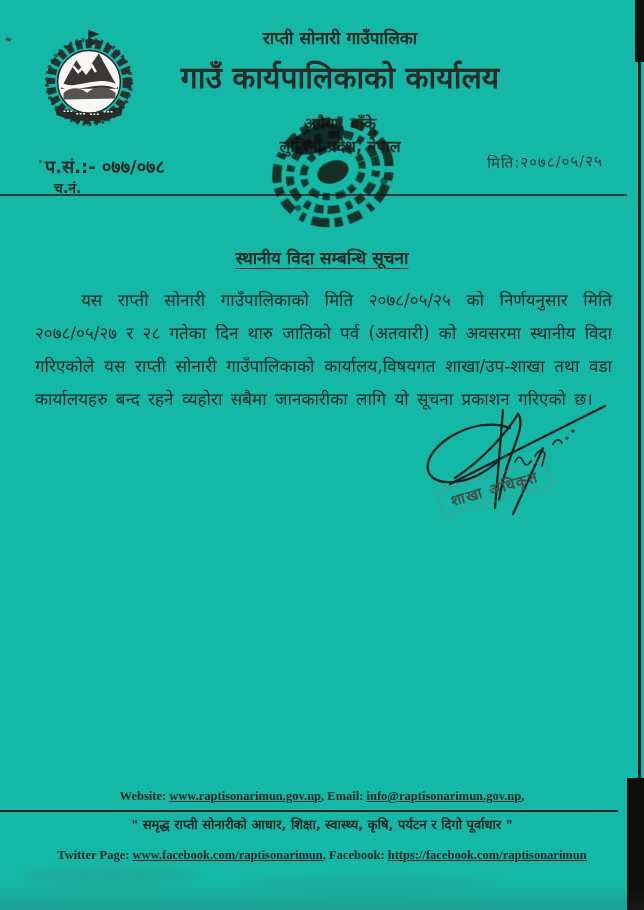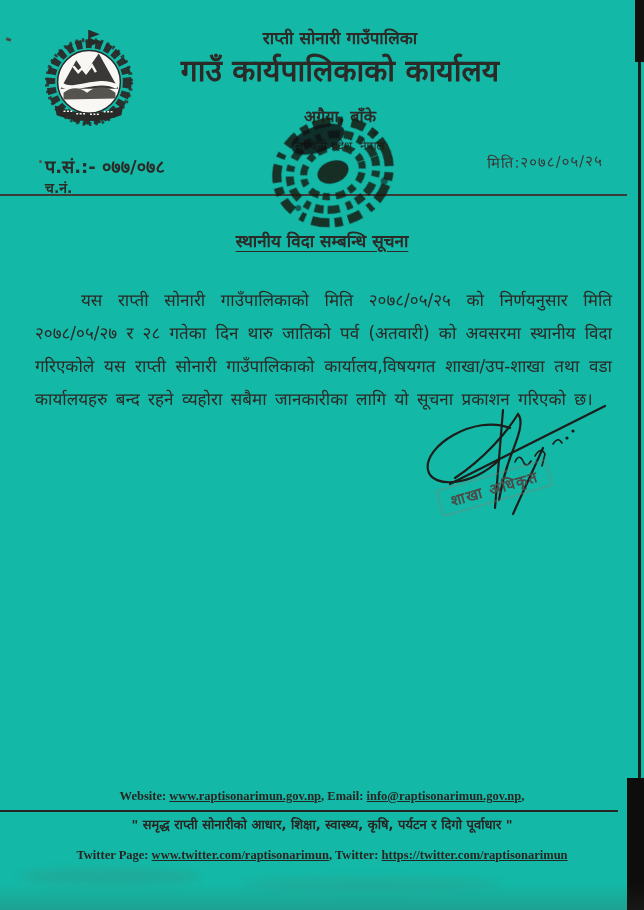--- a/index.html
+++ b/index.html
@@ -4,36 +4,36 @@
 <style>
   html,body{margin:0;padding:0;background:#e8e8e6;}
   .page{
     position:relative;width:644px;height:910px;margin:0 auto;
     background:#14b8a6;overflow:hidden;
     font-family:"DejaVu Sans",sans-serif;color:#2b2a27;
   }
   
   .hdr{position:absolute;left:110px;top:26px;width:460px;text-align:center;}
   .hdr-muni{font-size:17px;font-weight:600;}
-  .hdr-office{font-size:30px;font-weight:700;margin-top:4px;line-height:36px;}
+  .hdr-office{font-size:30px;font-weight:700;margin-top:11px;line-height:36px;}
   .hdr-place{font-size:16px;font-weight:600;margin-top:16px;}
-  .hdr-prov{font-size:12px;font-weight:400;margin-top:10px;}
+  .hdr-prov{font-size:16px;font-weight:700;margin-top:1px;}
   .emblem{position:absolute;left:40px;top:26px;width:98px;height:102px;}
   
   .ref-no{position:absolute;left:45px;top:154px;font-size:18px;font-weight:600;}
-  .disp-no{position:absolute;left:45px;top:178px;font-size:14px;font-weight:600;}
+  .disp-no{position:absolute;left:54px;top:178px;font-size:14px;font-weight:600;}
   .letter-date{
     position:absolute;left:487px;top:151px;font-size:15px;color:#3a3a38;
     transform:rotate(-1.2deg);letter-spacing:1px;
   }
   .hdr-rule{position:absolute;left:0;top:194px;width:627px;height:2px;background:#3c3b38;}
   
   .stamp{position:absolute;left:258px;top:102px;width:150px;height:140px;opacity:.95;}
   
-  .subject{position:absolute;left:0;top:229px;width:644px;text-align:center;}
+  .subject{position:absolute;left:0;top:246px;width:644px;text-align:center;}
   .subject span{font-size:17px;font-weight:700;text-decoration:underline;text-underline-offset:4px;}
   
   .body-text{
     position:absolute;left:35px;top:268px;width:577px;
     font-size:17px;line-height:33px;text-align:justify;text-indent:46px;
     word-spacing:3px;color:#2a2926;margin-top:16px;
   }
   
   .signature{position:absolute;left:415px;top:398px;width:205px;height:125px;}
   .desig{
@@ -135,21 +135,21 @@
   </svg>
 
   <div class="desig">शाखा अधिकृत</div>
 
   <div class="ftr-rule"></div>
   <div class="ftr-slogan">" समृद्ध राप्ती सोनारीको आधार, शिक्षा, स्वास्थ्य, कृषि, पर्यटन र दिगो पूर्वाधार "</div>
   <div class="ftr-line l1">
     <span>Website: </span><span class="ftr-link">www.raptisonarimun.gov.np</span><span>,</span><span> Email: </span><span class="ftr-link">info@raptisonarimun.gov.np</span><span>,</span>
   </div>
   <div class="ftr-line l2">
-    <span>Twitter Page: </span><span class="ftr-link">www.twitter.com/raptisonarimun</span><span>,</span><span> Twitter: </span><span class="ftr-link">https://twitter.com/raptisonarimun</span>
+    <span>Twitter Page: </span><span class="ftr-link">www.facebook.com/raptisonarimun</span><span>,</span><span> Facebook: </span><span class="ftr-link">https://facebook.com/raptisonarimun</span>
   </div>
 
   <div class="edge-line"></div>
   <div class="edge-top"></div>
   <div class="edge-bottom"></div>
   <div class="shadow-bottom"></div>
   <div class="smudge sm1"></div>
   <div class="smudge sm2"></div>
   <div class="mark1"></div>
   <div class="mark2"></div>

